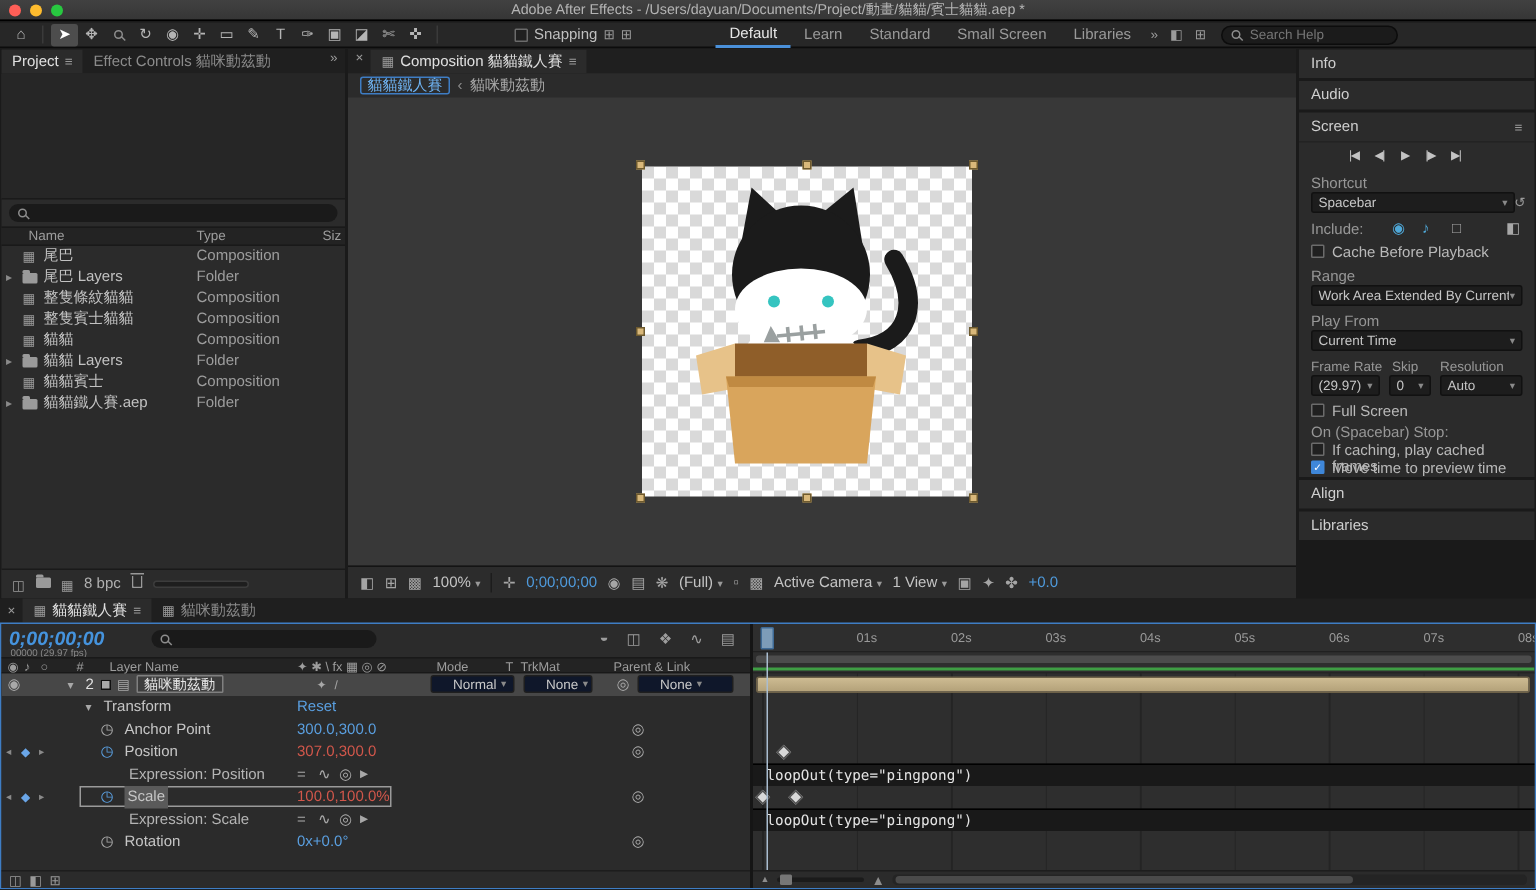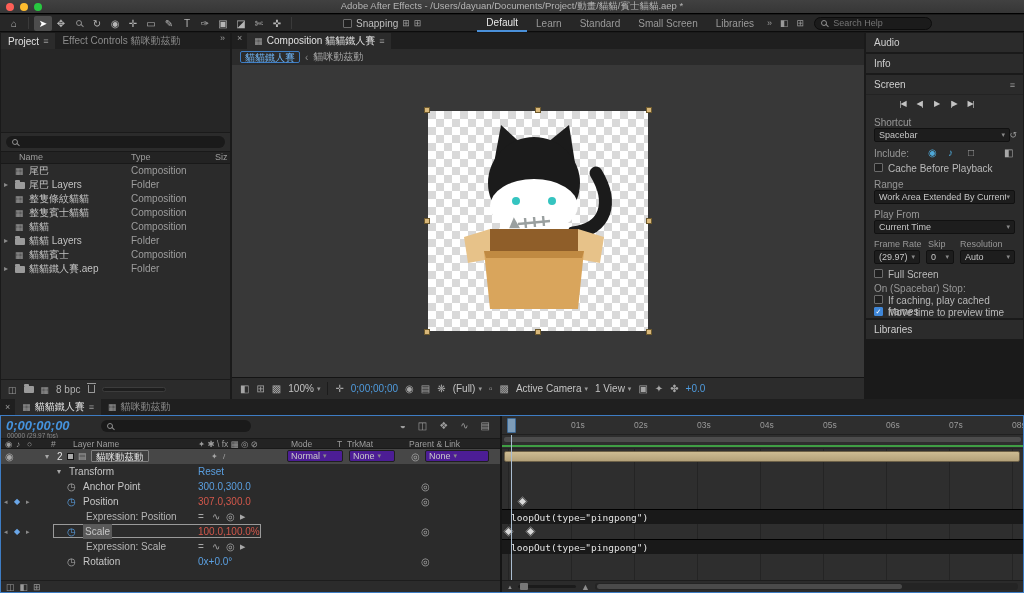--- a/index.html
+++ b/index.html
@@ -97,22 +97,22 @@
   .tl-icons{position:absolute;right:10px;top:4px;display:flex;gap:12px;color:#9d9d9d;font-size:10px}
   .tl-head{position:absolute;top:22px;left:0;right:0;height:11px;background:#232323;border-top:1px solid #191919;
            border-bottom:1px solid #191919;font-size:8.5px;color:#9d9d9d}
   .tl-head span{position:absolute;top:0;line-height:11px}
   .rows{position:absolute;top:33px;left:0;right:0}
   .trow{position:relative;height:15px}
   .ico{position:absolute;top:0;height:15px;line-height:15px;font-size:10px;color:#a8a8a8}
   .txt{position:absolute;top:0;height:15px;line-height:15px;font-size:10px;color:#c6c6c6;white-space:nowrap}
   .val-blue{color:#5a9fe0}.val-red{color:#d2574b}
   .sw-on{color:#5a9fe0}
-  .dd2{position:absolute;top:1px;height:12px;background:#4c1d95;border:1px solid #1f1f1f;border-radius:2px;display:flex;
-       align-items:center;padding:0 3px;font-size:9px;color:#c9c9c9}
+  .dd2{position:absolute;top:1px;height:12px;background:#0f172a;border:1px solid #1f1f1f;border-radius:2px;display:flex;
+       align-items:center;padding:0 14px;font-size:9px;color:#c9c9c9}
   .dd2 .ar{font-size:7px;color:#8a8a8a;margin-left:3px}
   .lname{position:absolute;top:1px;height:12px;line-height:11px;border:1px solid #808080;background:#3e3e3e;
          padding:0 4px;font-size:9.5px;color:#e9e9e9;border-radius:1px;white-space:nowrap}
   .swatch{position:absolute;top:4px;width:7px;height:7px;background:#a9a9a9;border:1px solid #111}
   .selbox{position:absolute;left:52px;top:0;width:208px;height:14px;border:1px solid #9a9a9a}
   .ruler{position:absolute;top:0;left:0;right:0;height:19px;background:#2e2e2e;border-bottom:1px solid #202020}
   .tick{position:absolute;top:4px;font-size:8.5px;color:#9a9a9a}
   .strip{position:absolute;top:19px;left:0;right:0;height:14px;background:#2e2e2e;border-bottom:1px solid #242424}
   .workbar{position:absolute;top:2px;left:2px;right:2px;height:5px;background:#4c4c4c;border-radius:2px}
   .cacheline{position:absolute;bottom:1px;left:0;right:0;height:2px;background:#3f9e44}
@@ -345,26 +345,26 @@
       <span class="vt-ic">▣</span>
       <span class="vt-ic">✦</span>
       <span class="vt-ic">✤</span>
       <span class="blue">+0.0</span>
     </div>
   </div>
 
   <div class="right-col">
     <div class="rpanel">
       <div class="rheader">
-          <span>Audio</span>
+          <span>Info</span>
         </div>
     </div>
     <div class="rpanel">
       <div class="rheader">
-          <span>Info</span>
+          <span>Audio</span>
         </div>
     </div>
     <div class="rpanel">
       <div class="rheader">
         <span>Screen</span>
         <span class="gicon">≡</span>
       </div>
       <div class="pv-content">
         <span style="position:absolute;left:28px;top:2px;display:flex">
           <span class="tbtn">|◀</span>
@@ -414,20 +414,25 @@
         <span class="cb" style="left:8px;top:174px"></span>
         <span class="cb-lab" style="left:22px;top:174px">Full Screen</span>
         <span class="pv-label" style="top:188px">On (Spacebar) Stop:</span>
         <span class="cb" style="left:8px;top:200px"></span>
         <span class="cb-lab" style="left:22px;top:200px">If caching, play cached frames</span>
         <span class="cb on" style="left:8px;top:212px">
             <span>✓</span>
           </span>
         <span class="cb-lab" style="left:22px;top:212px">Move time to preview time</span>
       </div>
+    </div>
+    <div class="rpanel">
+      <div class="rheader">
+          <span>Align</span>
+        </div>
     </div>
     <div class="rpanel">
       <div class="rheader">
           <span>Libraries</span>
         </div>
     </div>
   </div>
 
   <div class="timeline">
     <div class="tl-tabs">

